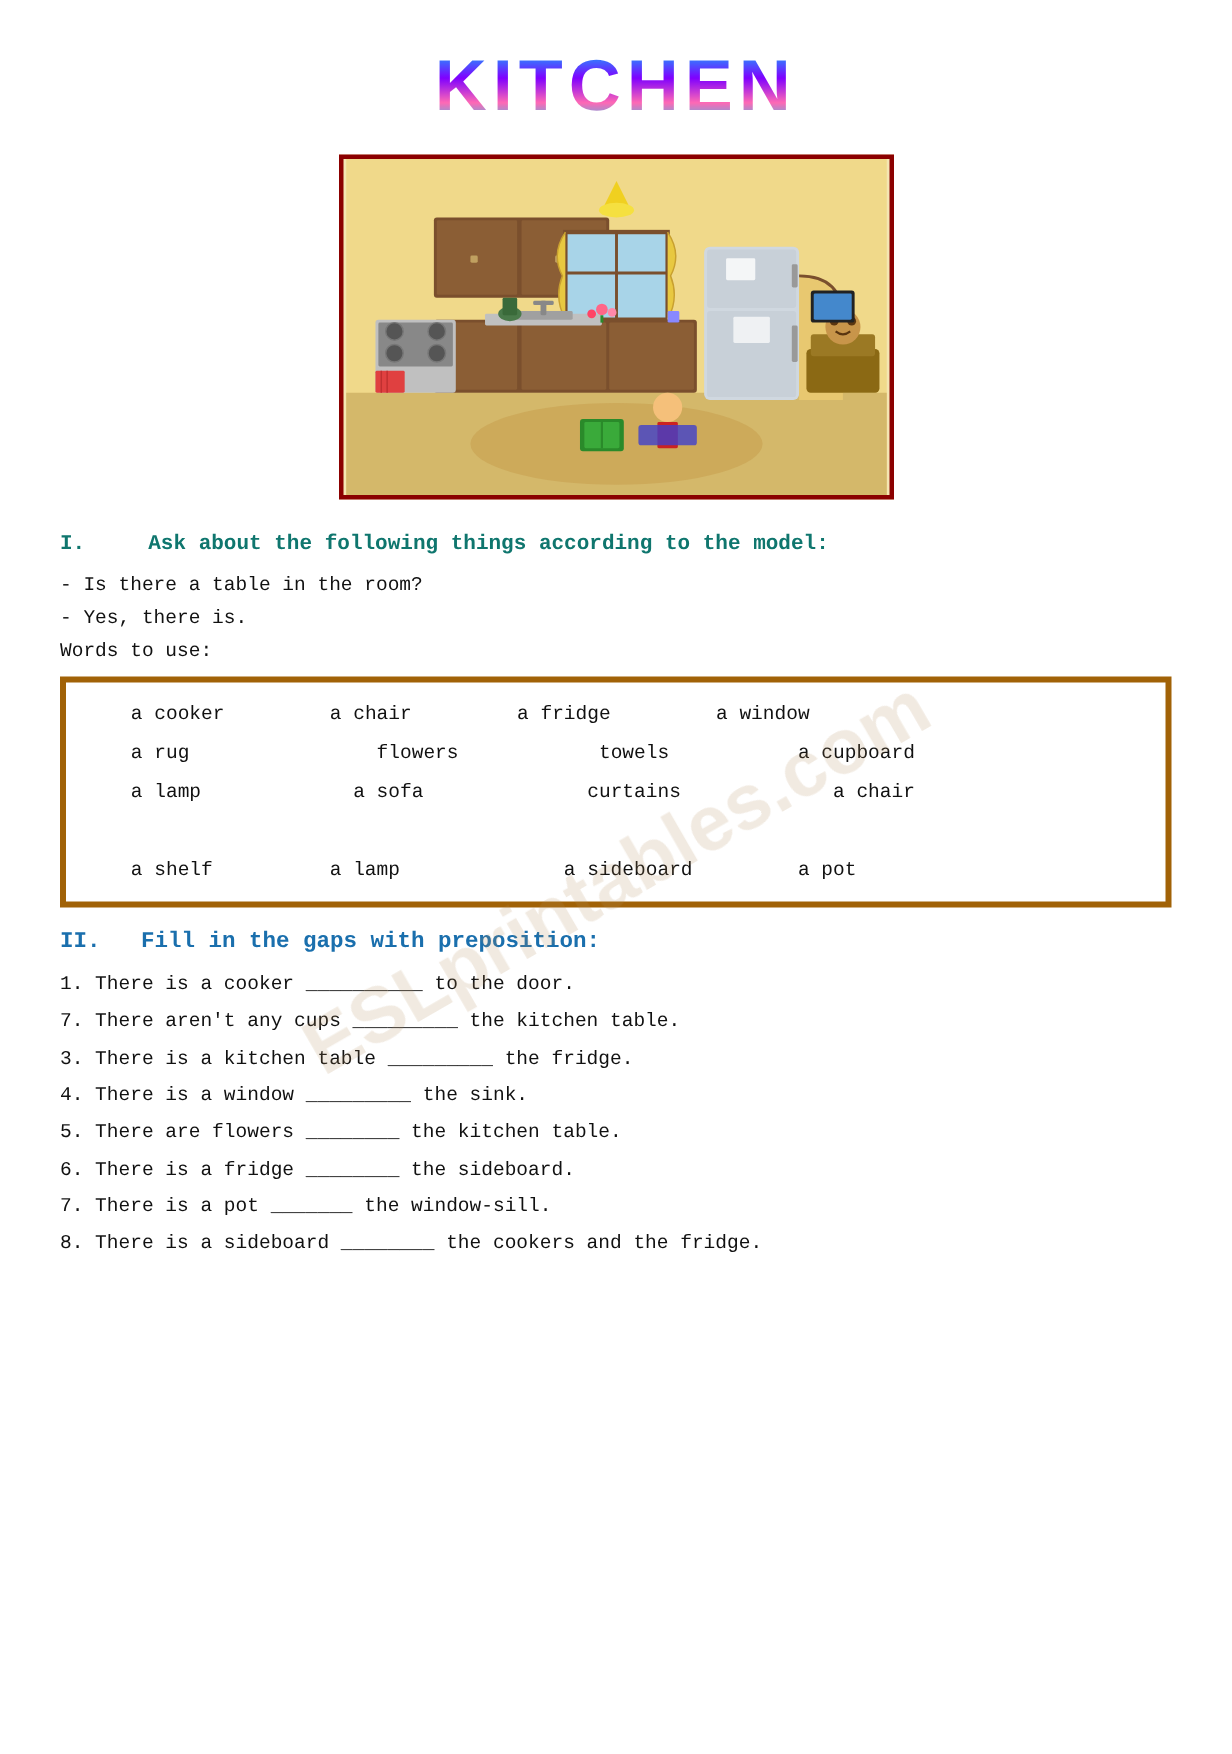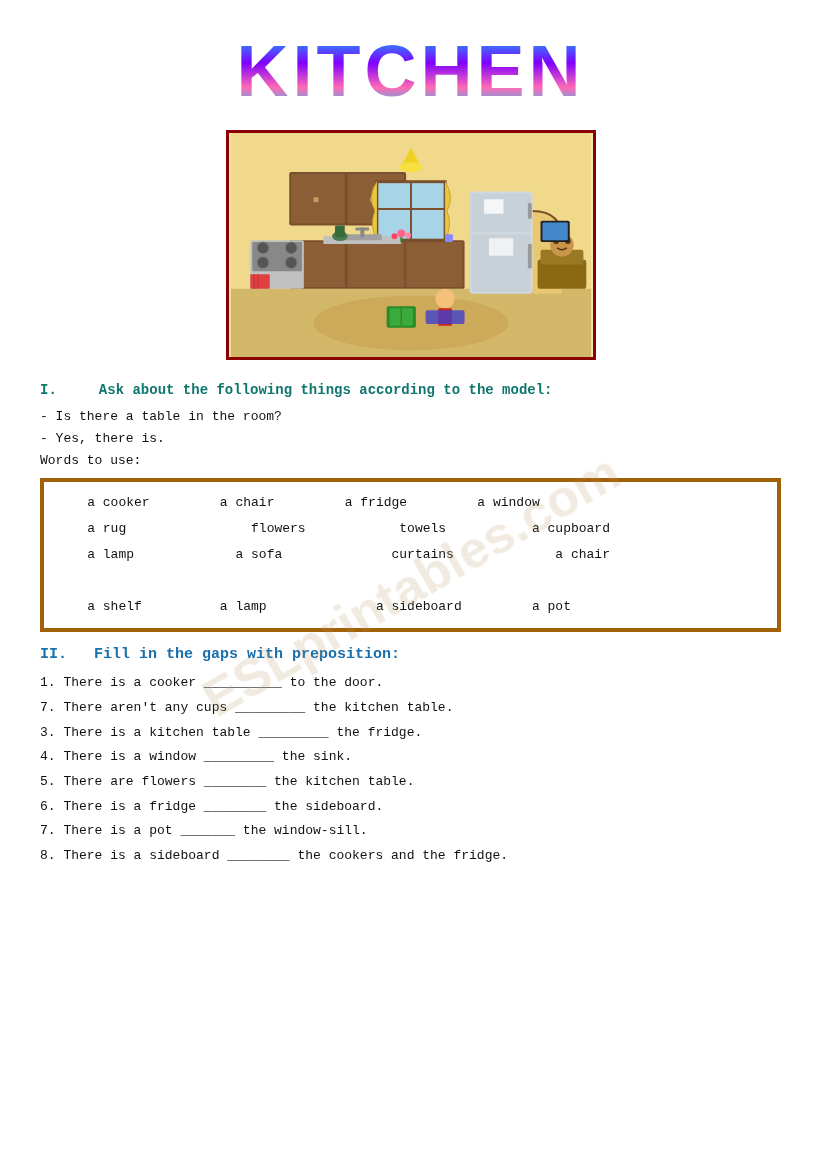--- a/index.html
+++ b/index.html
@@ -13,21 +13,21 @@
       padding: 20px 40px;
     }
 
     
     .title-container {
       text-align: center;
       margin-bottom: 18px;
       margin-top: 10px;
     }
     .title-text {
-      font-size: 72px;
+      font-size: 48px;
       font-weight: bold;
       letter-spacing: 4px;
       font-family: Arial, sans-serif;
       background: linear-gradient(180deg, #00cfff 0%, #7f00ff 40%, #ff69b4 70%, #00cfff 100%);
       -webkit-background-clip: text;
       -webkit-text-fill-color: transparent;
       background-clip: text;
       text-shadow: none;
       display: inline-block;
     }

